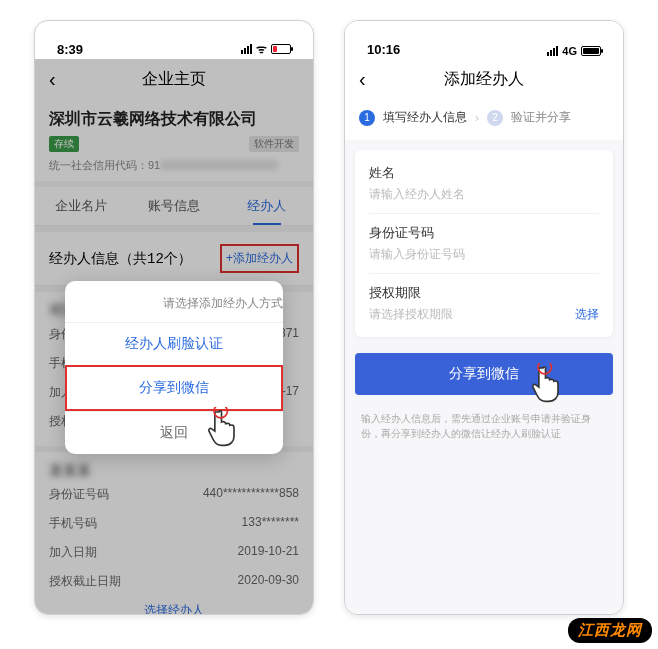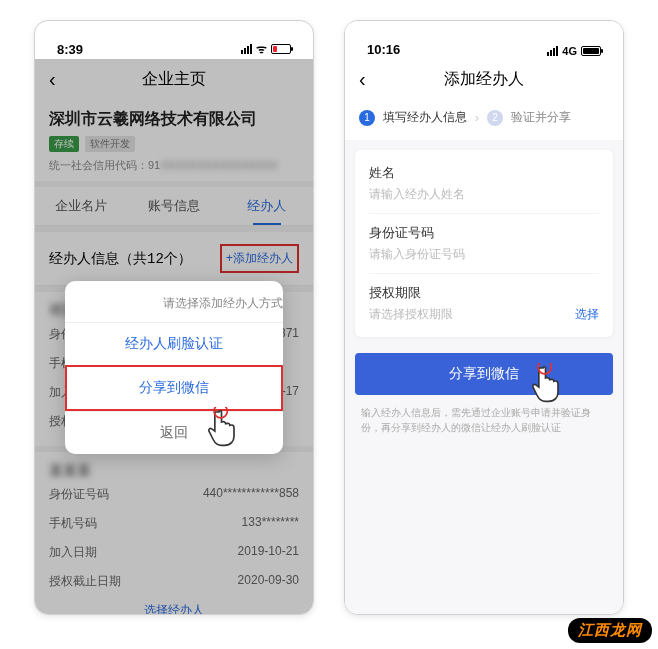--- a/index.html
+++ b/index.html
@@ -84,21 +84,21 @@
     inset: 0;
     background: rgba(0,0,0,0.25);
     z-index: 20;
   }
   .company {
     padding: 10px 14px 8px 14px;
     background:#fff;
     position:relative;
   }
   .company h2 { font-size: 16px; font-weight:600; color:#222; }
-  .badges { margin-top:6px; display:flex; gap:6px; }
+  .badges { margin-top:6px; display:flex; gap:6px;justify-content:space-between; }
   .badge { font-size:10px; padding:1px 5px; border-radius:2px; }
   .badge.green { background:#3a9d4a; color:#fff; }
   .badge.gray { background:#e6e6e6; color:#777; }
   .uscc { font-size:11px; color:#888; margin-top:6px; }
   .uscc .blur { color:transparent; text-shadow:0 0 6px #888; }
   .tabs {
     display:flex; background:#fff; border-bottom:1px solid #eee; margin-top:6px;
   }
   .tab { flex:1; text-align:center; padding:10px 0; font-size:13px; color:#555; position:relative;}
   .tab.active { color:#2a6be0; }
@@ -141,21 +141,21 @@
   .form-row { padding:10px 0; border-bottom:1px solid #f2f2f2; }
   .form-row:last-child { border-bottom:none; }
   .form-label { font-size:13px; color:#333; margin-bottom:4px;}
   .form-placeholder { font-size:12px; color:#bbb; }
   .form-row.select { display:flex; justify-content:space-between; align-items:flex-end; }
   .select-btn { color:#2a6be0; font-size:12px; cursor:pointer;}
   .primary-btn {
     margin:16px 10px 0 10px; background:#3a62d8; color:#fff; text-align:center;
     padding:12px 0; border-radius:4px; font-size:14px; cursor:pointer; position:relative;
   }
-  .hint { font-size:10px; color:#aaa; padding:10px 16px 0 16px; line-height:1.5;}
+  .hint { font-size:10px; color:#aaa; padding:16px 16px 0 16px; line-height:1.5;}
   .right-body { background:#f7f7f9; position:absolute; top:78px; left:0; right:0; bottom:0; }
   
   .pointer {
     position:absolute; width:34px; height:40px; z-index:60;
   }
   .pointer svg { width:100%; height:100%; }
   
   .watermark {
     position:absolute; right:6px; bottom:6px;
     background:#000; color:#ff8a00; font-size:15px; font-weight:600;

